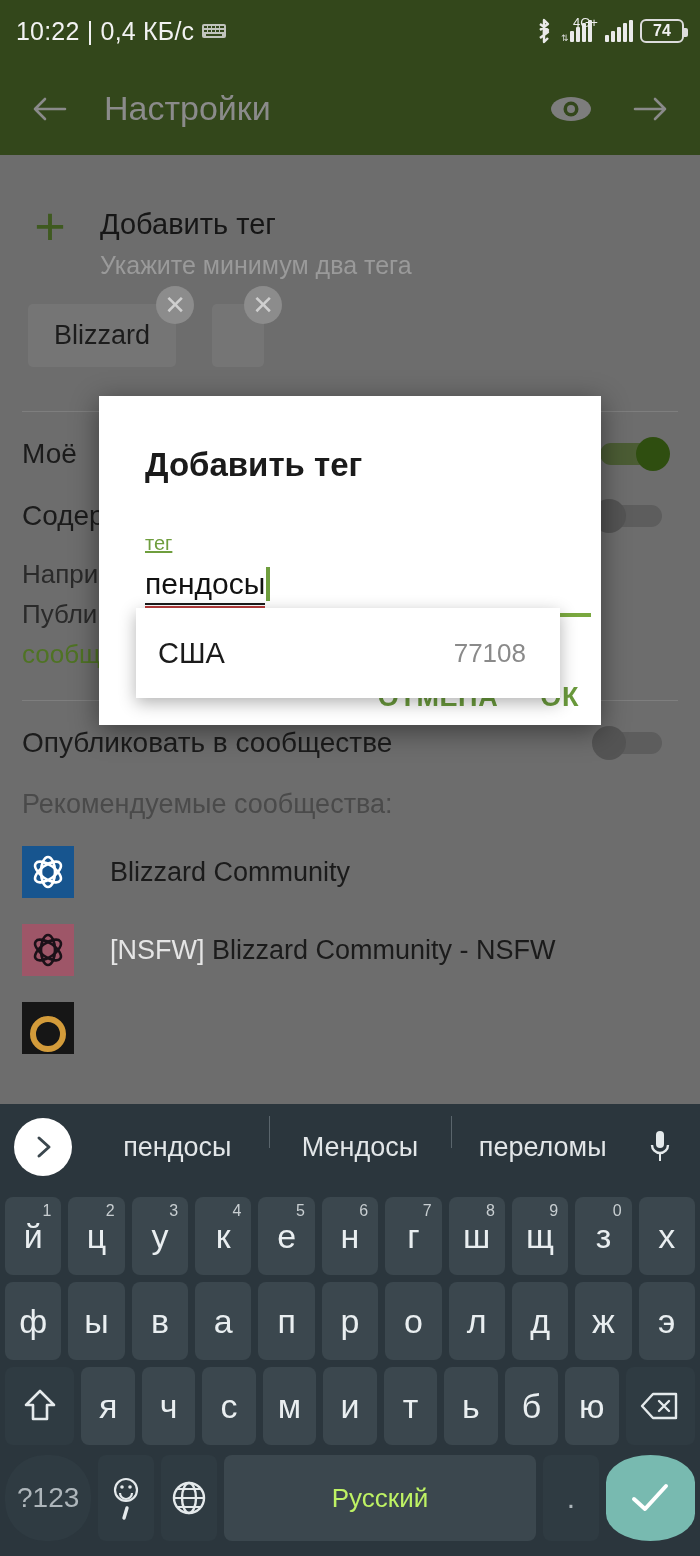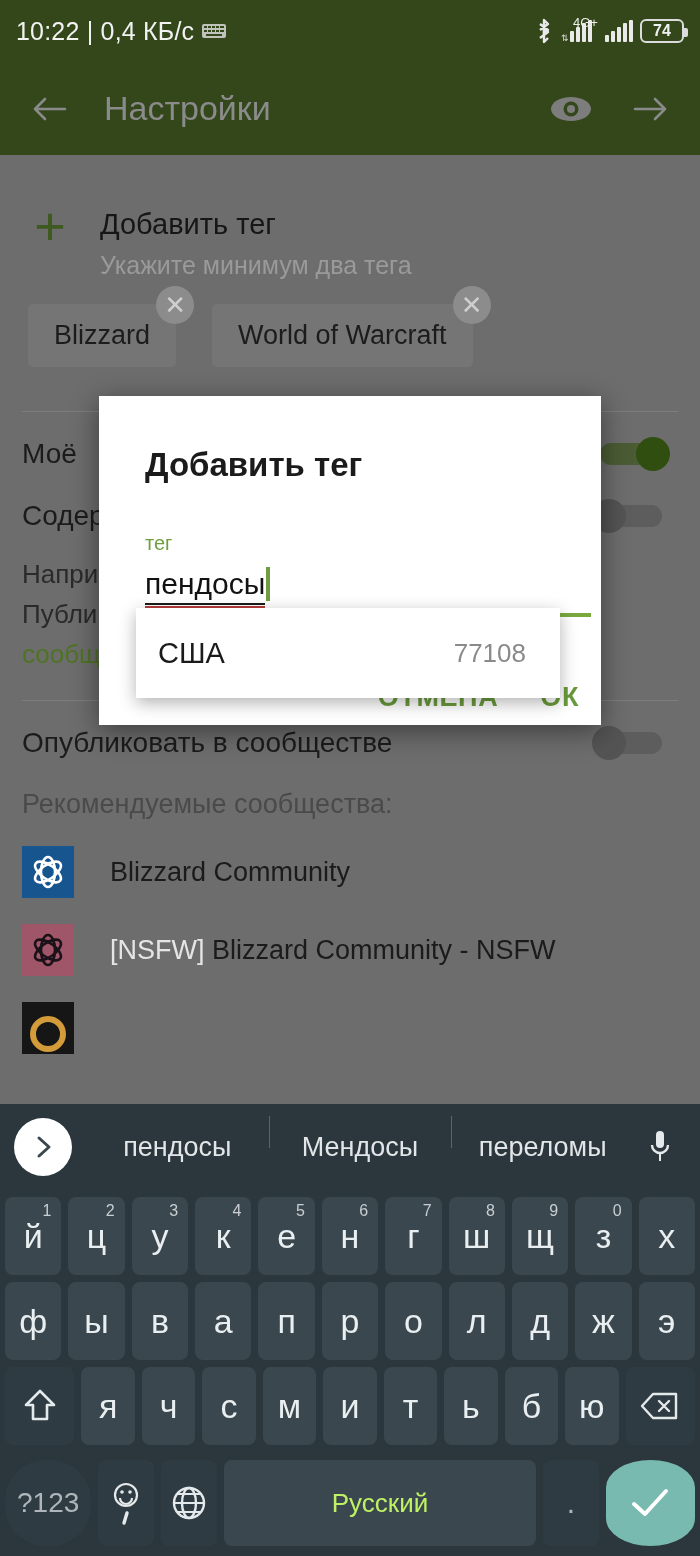--- a/index.html
+++ b/index.html
@@ -94,21 +94,21 @@
   .community { display: flex; align-items: center; padding: 26px 22px 0; gap: 36px; }
   .comm-ico { width: 52px; height: 52px; flex: none; display:flex; align-items:center; justify-content:center; }
   .comm-name { font-size: 27px; color: #1b1b1b; }
   .comm-name .nsfw { color: #e5e5e5; }
   .dialog {
     position: absolute; left: 99px; top: 396px; width: 502px; height: 329px;
     background: #ffffff; box-shadow: 0 6px 26px rgba(0,0,0,.45);
   }
   .dlg-title { font-size: 33px; font-weight: bold; color: #1b1b1b; padding: 50px 0 0 46px; }
   .dlg-field { padding: 48px 46px 0 46px; position: relative; }
-  .dlg-flabel { font-size: 20px; color: #6f9e3e; }
+  .dlg-flabel { font-size: 20px; color: #6f9e3e; text-decoration: underline; }
   .dlg-input-wrap { position: relative; margin-top: 12px; }
   .dlg-input-text {
     font-size: 30px; color: #121212; display: inline-block; position: relative;
     border-bottom: 2px solid #1a1a1a; padding-bottom: 2px;
   }
   .spell { position: absolute; left: 0; bottom: -5px; height: 4px; background: #b73b3b; }
   .caret { display: inline-block; width: 4px; height: 34px; background: #6f9e3e; vertical-align: -7px; margin-left: 1px; }
   .dlg-underline { position: absolute; left: 46px; right: 10px; bottom: -12px; height: 4px; background: #7aa83f; }
   .dlg-actions {
     position: absolute; right: 22px; bottom: 12px; display: flex; gap: 42px;
@@ -143,21 +143,21 @@
     background: #3b474e; border-radius: 8px; height: 78px; flex: 1;
     display: flex; align-items: center; justify-content: center;
     color: #e9eef0; font-size: 34px; position: relative;
   }
   .key .num { position: absolute; top: 5px; right: 10px; font-size: 16px; color: #c8ced1; }
   .key.fn { background: #2f3b42; }
   .key.wide { flex: 1.55; }
   .key.space { flex: 5.6; font-size: 26px; color: #bef264; }
   .key.enter { flex: 1.6; background: #78bab0; border-radius: 50%/32%; }
   .key.r3side { flex: 1.3; }
-  .krow.last { margin-top: 10px; margin-bottom: 10px; height: 96px; align-items: center; }
+  .krow.last { margin-top: 10px; margin-bottom: 10px; height: 96px; }
   .krow.last .key { height: 86px; }
   .krow.last .key.fn123 { border-radius: 40px; }
 </style>
 </head>
 <body>
 
 <div id="screen">
 
   <div class="statusbar">
     <div class="status-left">
@@ -244,21 +244,20 @@
         <div class="t2">Укажите минимум два тега</div>
       </div>
     </div>
 
     <div class="chips">
       <div class="chip">
         <span>Blizzard</span>
         <span class="x">✕</span>
       </div>
       <div class="chip">
-        <span>World of Warcraft</span>
         <span class="x">✕</span>
       </div>
     </div>
 
     <div class="divider"></div>
 
     <div class="setting-row">
       <div class="setting-label">Моё</div>
       <div class="toggle on">
           <div class="track"></div>

